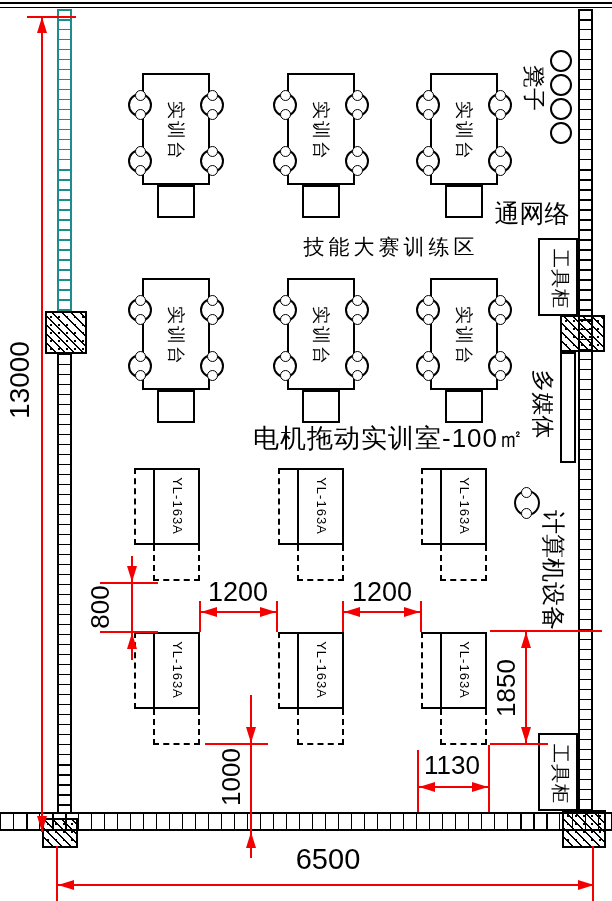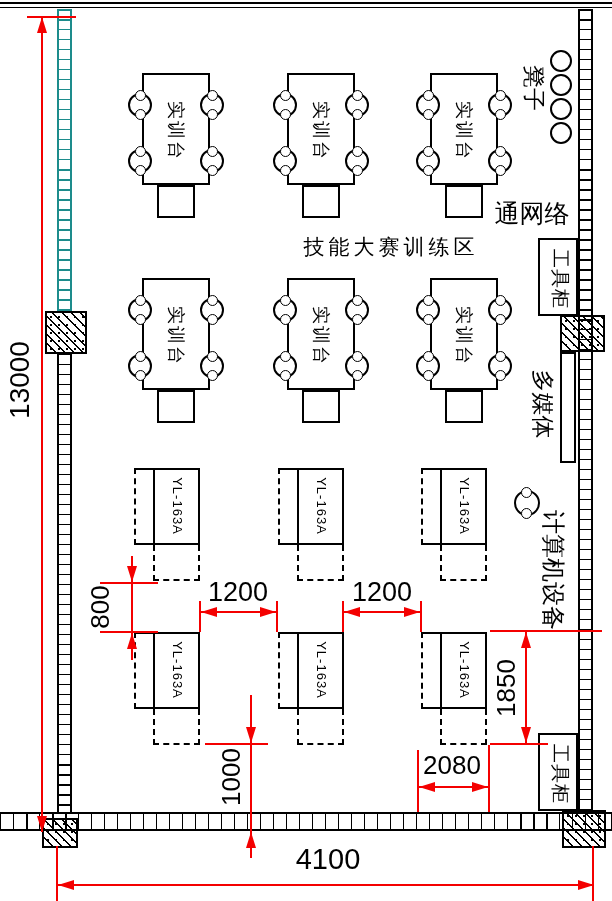--- a/index.html
+++ b/index.html
@@ -175,33 +175,34 @@
   <div class="panel" style="left:560px;top:352px;width:16px;height:111px"></div>
   <div class="vcw" style="left:542px;top:404px;font-size:23px">多媒体</div>
 
   <div class="vcw" style="left:553px;top:570px;font-size:24px">计算机设备</div>
 
   <div class="cab" style="left:538px;top:733px">
     <div class="vcw cab-label" style="left:20px;top:39px">工具柜</div>
   </div>
 
   <div class="htext" style="left:391px;top:246px;font-size:21px;letter-spacing:4px">技能大赛训练区</div>
+  <div class="htext" style="left:389px;top:438px;font-size:26px;letter-spacing:1px">电机拖动实训室-100㎡</div>
 
   <div class="rln" style="left:27px;top:16px;width:49px;height:2px"></div>
   <div class="rln" style="left:41px;top:16px;width:2px;height:816px"></div>
   <div class="arr a-up" style="left:37px;top:17px"></div>
   <div class="arr a-dn" style="left:37px;top:816px"></div>
   <div class="vccw dimt" style="left:20px;top:380px;font-size:28px">13000</div>
 
   <div class="rln" style="left:56px;top:846px;width:2px;height:55px"></div>
   <div class="rln" style="left:592px;top:846px;width:2px;height:55px"></div>
   <div class="rln" style="left:58px;top:884px;width:536px;height:2px"></div>
   <div class="arr a-lf" style="left:58px;top:880px"></div>
   <div class="arr a-rt" style="left:578px;top:880px"></div>
-  <div class="htext dimt" style="left:328px;top:859px;font-size:29px">4100</div>
+  <div class="htext dimt" style="left:328px;top:859px;font-size:29px">6500</div>
 
   <div class="rln" style="left:100px;top:582px;width:58px;height:2px"></div>
   <div class="rln" style="left:100px;top:631px;width:58px;height:2px"></div>
   <div class="rln" style="left:131px;top:556px;width:2px;height:104px"></div>
   <div class="arr a-dn" style="left:127px;top:566px"></div>
   <div class="arr a-up" style="left:127px;top:633px"></div>
   <div class="vccw dimt" style="left:100px;top:607px;font-size:26px">800</div>
 
   <div class="rln" style="left:199px;top:601px;width:2px;height:31px"></div>
   <div class="rln" style="left:276px;top:601px;width:2px;height:31px"></div>
@@ -228,15 +229,15 @@
   <div class="rln" style="left:525px;top:631px;width:2px;height:113px"></div>
   <div class="arr a-up" style="left:521px;top:632px"></div>
   <div class="arr a-dn" style="left:521px;top:727px"></div>
   <div class="vccw dimt" style="left:506px;top:688px;font-size:26px">1850</div>
 
   <div class="rln" style="left:417px;top:750px;width:2px;height:62px"></div>
   <div class="rln" style="left:488px;top:745px;width:2px;height:67px"></div>
   <div class="rln" style="left:418px;top:786px;width:71px;height:2px"></div>
   <div class="arr a-lf" style="left:419px;top:782px"></div>
   <div class="arr a-rt" style="left:472px;top:782px"></div>
-  <div class="htext dimt" style="left:452px;top:765px;font-size:26px">2080</div>
+  <div class="htext dimt" style="left:452px;top:765px;font-size:26px">1130</div>
 
 </div>
 
 </body></html>

